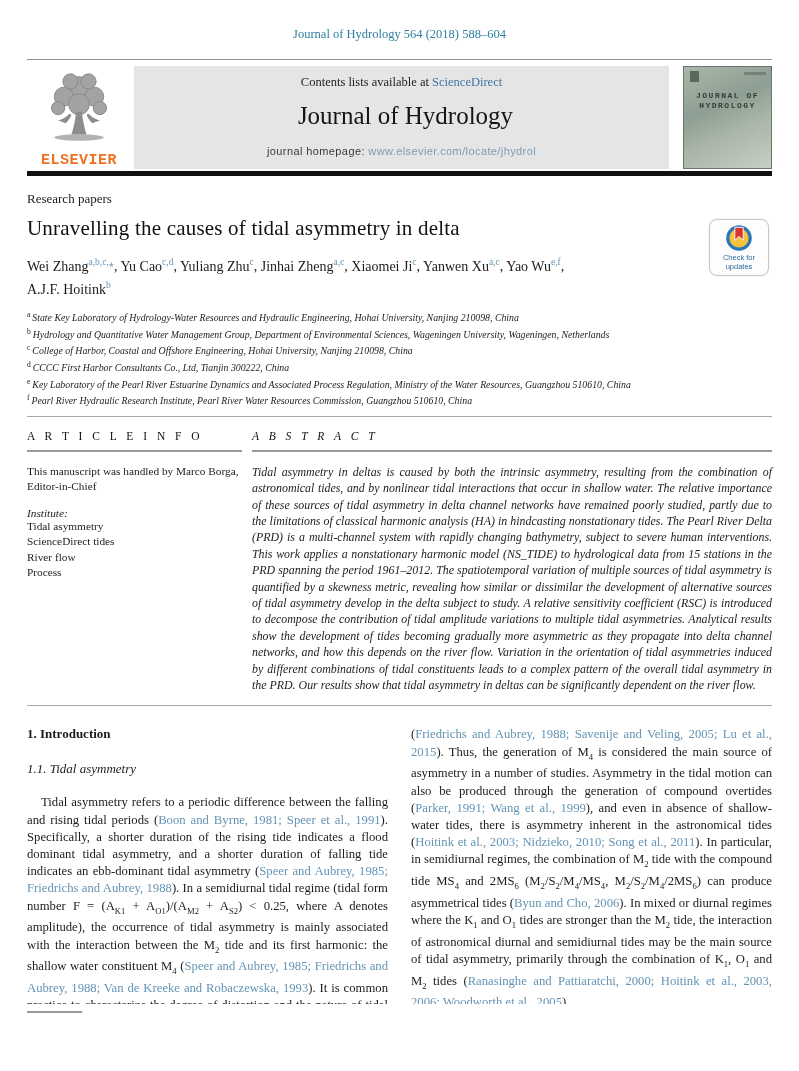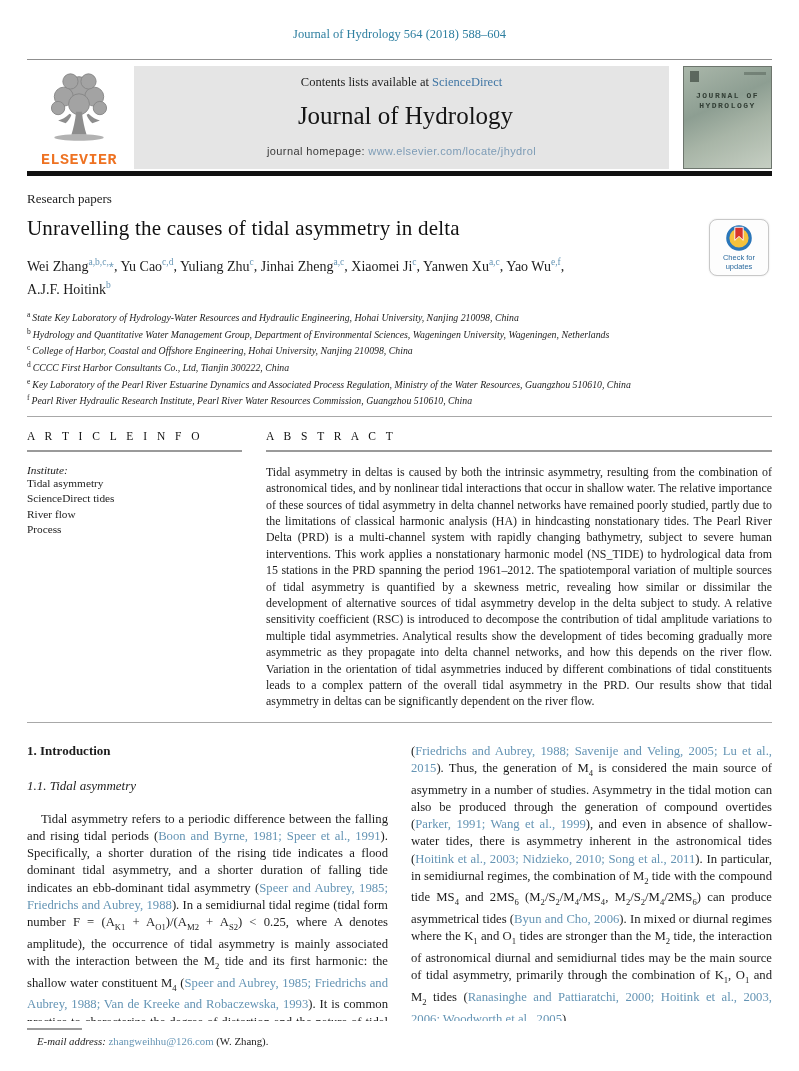--- a/index.html
+++ b/index.html
@@ -52,21 +52,21 @@
 
   
   .check-badge{position:absolute;right:30px;top:219px;width:60px;height:57px;border:1px solid #c8c8c8;
                border-radius:8px;background:#fdfdfd;display:flex;flex-direction:column;align-items:center;
                padding-top:4px;box-shadow:0 0 2px rgba(0,0,0,.12);}
   .cb-text{font-family:"Liberation Sans",sans-serif;font-size:7.5px;line-height:8.5px;color:#2c6b9f;text-align:center;margin-top:2px;}
 
   
   .info-abs{display:flex;padding-top:13px;padding-bottom:12px;}
   .info-col{width:215px;flex:none;}
-  .abs-col{flex:1;margin-left:24px;}
+  .abs-col{flex:1;margin-left:10px;font-style:italic;}
   .block-head{font-size:11.5px;letter-spacing:3.5px;color:#111;}
   .head-rule{border-top:2px solid #9a9a9a;margin-top:8px;}
   .handled{margin-top:12px;font-size:11.3px;line-height:15.5px;}
   .kw-label{margin-top:12px;font-style:italic;font-size:11.3px;}
   .kw{font-size:11.3px;line-height:15.5px;}
   .abs-text{margin-top:12px;font-size:11.9px;line-height:16.4px;text-align:justify;}
 
   
   .columns{display:flex;margin-top:20px;height:278px;overflow:hidden;justify-content:center;}
   .col{width:361px;flex:none;}
@@ -154,20 +154,21 @@
     <div><sup>e</sup><span>Key Laboratory of the Pearl River Estuarine Dynamics and Associated Process Regulation, Ministry of the Water Resources, Guangzhou 510610, China</span></div>
     <div><sup>f</sup><span>Pearl River Hydraulic Research Institute, Pearl River Water Resources Commission, Guangzhou 510610, China</span></div>
   </div>
 
   <div class="rule-full rule-affil"></div>
 
   <div class="info-abs">
     <div class="info-col">
       <div class="block-head">A R T I C L E  I N F O</div>
       <div class="head-rule"></div>
+      <div class="handled">This manuscript was handled by Marco Borga, Editor-in-Chief</div>
       <div class="kw-label">Institute:</div>
       <div class="kw">Tidal asymmetry</div>
       <div class="kw">ScienceDirect tides</div>
       <div class="kw">River flow</div>
       <div class="kw">Process</div>
     </div>
     <div class="abs-col">
       <div class="block-head">A B S T R A C T</div>
       <div class="head-rule"></div>
       <div class="abs-text">Tidal asymmetry in deltas is caused by both the intrinsic asymmetry, resulting from the combination of astronomical tides, and by nonlinear tidal interactions that occur in shallow water. The relative importance of these sources of tidal asymmetry in delta channel networks have remained poorly studied, partly due to the limitations of classical harmonic analysis (HA) in hindcasting nonstationary tides. The Pearl River Delta (PRD) is a multi-channel system with rapidly changing bathymetry, subject to severe human interventions. This work applies a nonstationary harmonic model (NS_TIDE) to hydrological data from 15 stations in the PRD spanning the period 1961–2012. The spatiotemporal variation of multiple sources of tidal asymmetry is quantified by a skewness metric, revealing how similar or dissimilar the development of alternative sources of tidal asymmetry develop in the delta subject to study. A relative sensitivity coefficient (RSC) is introduced to decompose the contribution of tidal amplitude variations to multiple tidal asymmetries. Analytical results show the development of tides becoming gradually more asymmetric as they propagate into delta channel networks, and how this depends on the river flow. Variation in the orientation of tidal asymmetries induced by different combinations of tidal constituents leads to a complex pattern of the overall tidal asymmetry in the PRD. Our results show that tidal asymmetry in deltas can be significantly dependent on the river flow.</div>
@@ -183,16 +184,15 @@
       <div class="body-par indent">Tidal asymmetry refers to a periodic difference between the falling and rising tidal periods (<span class="c">Boon and Byrne, 1981; Speer et al., 1991</span>). Specifically, a shorter duration of the rising tide indicates a flood dominant tidal asymmetry, and a shorter duration of falling tide indicates an ebb-dominant tidal asymmetry (<span class="c">Speer and Aubrey, 1985; Friedrichs and Aubrey, 1988</span>). In a semidiurnal tidal regime (tidal form number F = (A<sub>K1</sub> + A<sub>O1</sub>)/(A<sub>M2</sub> + A<sub>S2</sub>) &lt; 0.25, where A denotes amplitude), the occurrence of tidal asymmetry is mainly associated with the interaction between the M<sub>2</sub> tide and its first harmonic: the shallow water constituent M<sub>4</sub> (<span class="c">Speer and Aubrey, 1985; Friedrichs and Aubrey, 1988; Van de Kreeke and Robaczewska, 1993</span>). It is common practice to characterize the degree of distortion and the nature of tidal asymmetry by the amplitude ratio (M/M) and relative phase (2M-M)</div>
     </div>
     <div class="col">
       <div class="body-par cont">(<span class="c">Friedrichs and Aubrey, 1988; Savenije and Veling, 2005; Lu et al., 2015</span>). Thus, the generation of M<sub>4</sub> is considered the main source of asymmetry in a number of studies. Asymmetry in the tidal motion can also be produced through the generation of compound overtides (<span class="c">Parker, 1991; Wang et al., 1999</span>), and even in absence of shallow-water tides, there is asymmetry inherent in the astronomical tides (<span class="c">Hoitink et al., 2003; Nidzieko, 2010; Song et al., 2011</span>). In particular, in semidiurnal regimes, the combination of M<sub>2</sub> tide with the compound tide MS<sub>4</sub> and 2MS<sub>6</sub> (M<sub>2</sub>/S<sub>2</sub>/M<sub>4</sub>/MS<sub>4</sub>, M<sub>2</sub>/S<sub>2</sub>/M<sub>4</sub>/2MS<sub>6</sub>) can produce asymmetrical tides (<span class="c">Byun and Cho, 2006</span>). In mixed or diurnal regimes where the K<sub>1</sub> and O<sub>1</sub> tides are stronger than the M<sub>2</sub> tide, the interaction of astronomical diurnal and semidiurnal tides may be the main source of tidal asymmetry, primarily through the combination of K<sub>1</sub>, O<sub>1</sub> and M<sub>2</sub> tides (<span class="c">Ranasinghe and Pattiaratchi, 2000; Hoitink et al., 2003, 2006; Woodworth et al., 2005</span>).</div>
 
     </div>
   </div>
 
   <div class="fn-rule"></div>
   <div class="footnote">
-    <div><i>E-mail address:</i> <span class="l">zhangweihhu@126.com</span> (W. Zhang).</div>
   </div>
 
 </div>
 
 </body></html>

